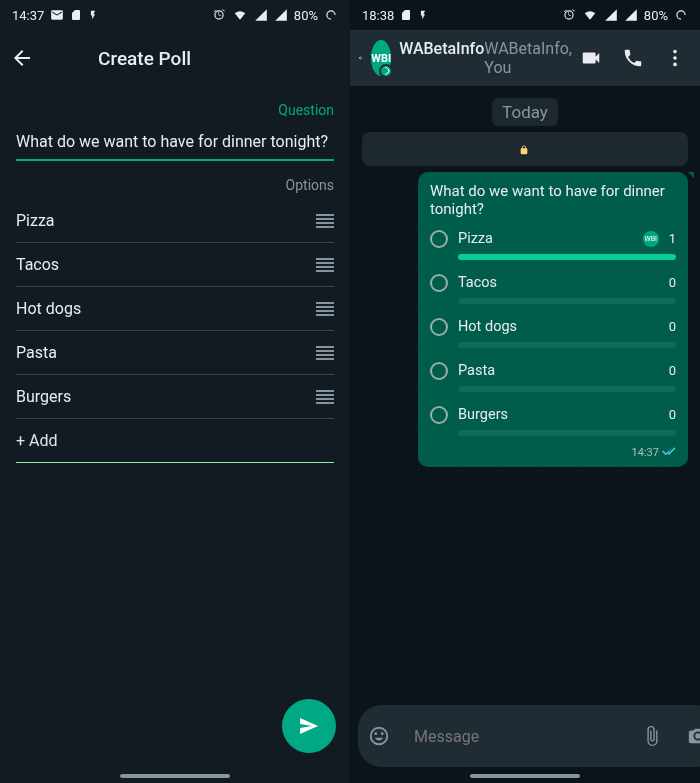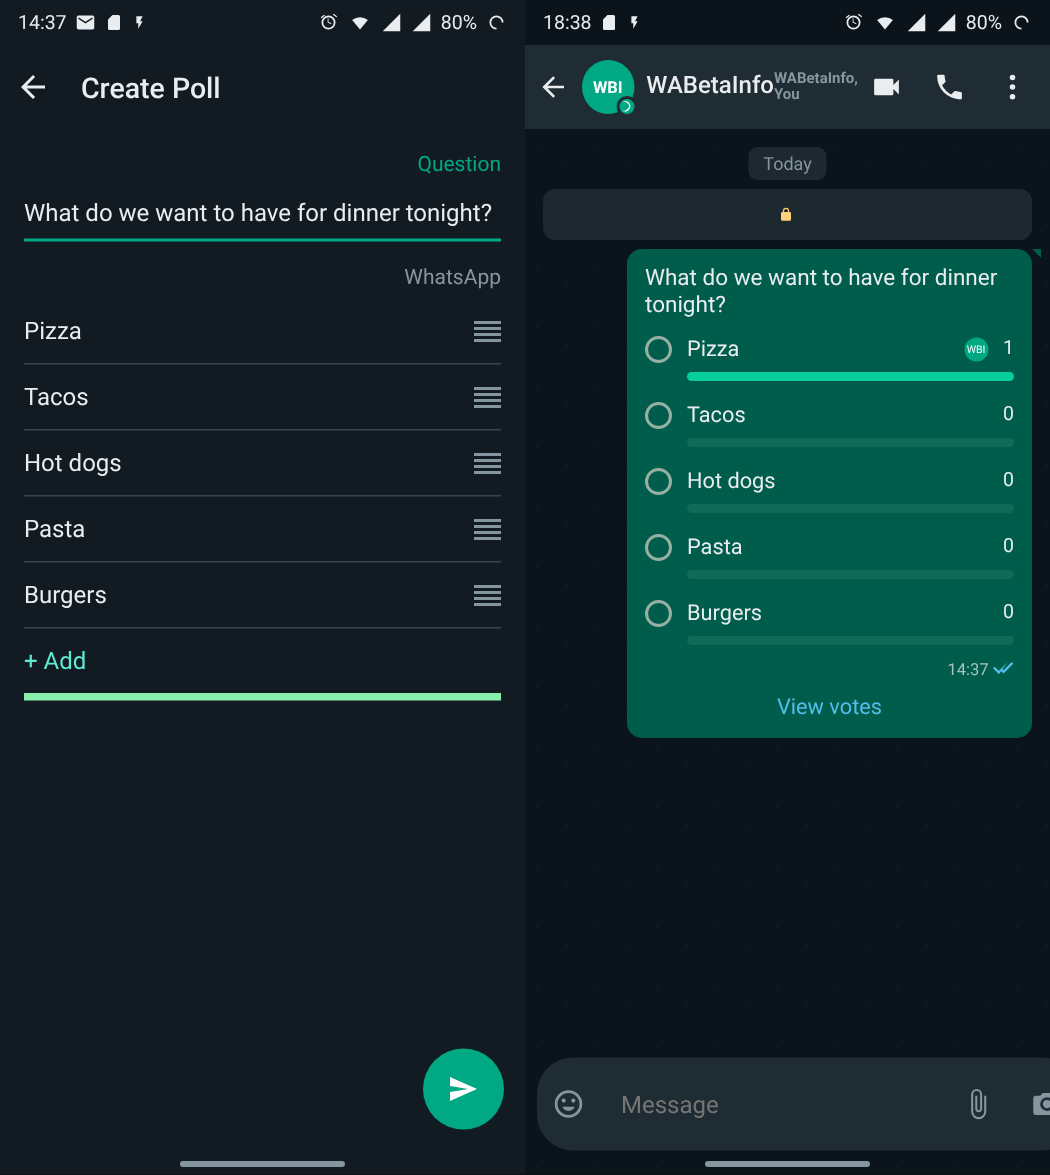--- a/index.html
+++ b/index.html
@@ -8,56 +8,56 @@
   .screen { height: 100%; display: flex; flex-direction: column; position: relative; }
   .left { width: 350px; background: #121b22; }
   .right { width: 350px; background: #0b141a; }
 
   .statusbar { height: 30px; display: flex; align-items: center; justify-content: space-between; padding: 0 12px; font-size: 13px; color: #e9edef; }
   .sb-left, .sb-right { display: flex; align-items: center; gap: 6px; }
   .sb-right svg, .sb-left svg { fill: #e9edef; }
 
   .titlebar { height: 56px; display: flex; align-items: center; padding: 0 10px; gap: 20px; }
   .left .titlebar { background: #121b22; }
-  .titlebar h1 { color: #e9edef; font-size: 19px; font-weight: 500; }
+  .titlebar h1 { color: #e9edef; font-size: 19px; font-weight: 500; margin-left: 44px; }
   .back-arrow { width: 24px; height: 24px; fill: #e9edef; }
 
   .label { color: #00a884; font-size: 14px; padding: 16px 16px 6px; text-align: right; }
   .label.grey { color: #8696a0; }
   .q-input { margin: 0 16px; padding: 8px 0; border: none; border-bottom: 2px solid #00a884; background: transparent; color: #e9edef; font-size: 16px; width: calc(100% - 32px); outline: none; }
 
   .option-row { margin: 0 16px; display: flex; align-items: center; border-bottom: 1px solid #33464f; padding: 12px 0; }
   .option-row input { flex: 1; border: none; background: transparent; color: #e9edef; font-size: 16px; outline: none; }
   .drag { width: 18px; height: 14px; display: flex; flex-direction: column; justify-content: space-between; }
   .drag span { height: 2px; background: #8696a0; }
-  .add-row { margin: 0 16px; padding: 12px 0; color: #5eead4; font-size: 16px; border-bottom: 5px solid #86efac; }
+  .add-row { margin: 0 16px; padding: 12px 0; color: #e5e5e5; font-size: 16px; border-bottom: 1px solid #86efac; }
 
   .fab { position: absolute; bottom: 30px; right: 14px; width: 54px; height: 54px; border-radius: 50%; background: #00a884; display: flex; align-items: center; justify-content: center; }
   .fab svg { fill: #fff; width: 24px; height: 24px; }
 
   .navbar { position: absolute; bottom: 0; left: 0; right: 0; height: 14px; display: flex; justify-content: center; align-items: center; }
   .navbar .pill { width: 110px; height: 4px; border-radius: 2px; background: #8696a0; }
 
   
   .right .titlebar { background: #202c33; padding: 0 8px; gap: 8px; }
   .avatar { width: 36px; height: 36px; border-radius: 50%; background: #00a884; display: flex; align-items: center; justify-content: center; color: #fff; font-size: 11px; font-weight: bold; position: relative; }
   .avatar .badge { position: absolute; bottom: -2px; right: -2px; width: 14px; height: 14px; border-radius: 50%; background: #00a884; border: 2px solid #202c33; display:flex;align-items:center;justify-content:center; }
   .avatar .badge::after { content:""; width:6px;height:6px;border:1.5px solid #fff;border-radius:50%;border-top:none;border-left:none;transform:rotate(-45deg) translateY(-1px); }
   .chat-title { flex: 1; display: flex; flex-direction: row; justify-content: center; }
   .chat-title .t1 { color: #e9edef; font-size: 16px; font-weight: 500; }
-  .chat-title .t2 { color: #8696a0; font-size: 10px; font-weight: bold; }
+  .chat-title .t2 { color: #8696a0; font-size: 16px; }
   .tb-icons { display: flex; gap: 20px; align-items: center; padding-right: 6px; }
   .tb-icons svg { fill: #e9edef; width: 22px; height: 22px; }
 
   .chat-body { flex: 1; background: #0b141a; padding: 6px 8px 60px; overflow: hidden; position: relative; }
   .chat-body::before { content:""; position:absolute; inset:0; background:
     radial-gradient(circle at 20% 30%, #1a2a32 1px, transparent 1px),
     radial-gradient(circle at 70% 60%, #1a2a32 1px, transparent 1px);
     background-size: 40px 40px; opacity: .4; pointer-events:none; }
-  .chip { margin: 6px auto; background: #1d282f; color: #8696a0; font-size: 12px; padding: 4px 10px; border-radius: 6px; width: fit-content; position:relative; }
+  .chip { margin: 6px auto; background: #1d282f; color: #8696a0; font-size: 17px; padding: 4px 10px; border-radius: 6px; width: fit-content; position:relative; }
   .enc { margin: 6px 4px; background: #1d282f; color: #ffd279; font-size: 12.5px; padding: 8px 12px; border-radius: 8px; text-align: center; line-height: 1.4; position:relative; }
   .enc svg { width: 10px; height: 10px; fill: #ffd279; vertical-align: middle; margin-right: 2px; }
 
   .poll { margin: 6px 4px 6px 60px; background: #005c4b; border-radius: 10px; padding: 10px 12px 8px; position: relative; }
   .poll::after { content:""; position:absolute; top:0; right:-6px; border:6px solid transparent; border-top-color:#005c4b; border-right:none; }
   .poll-q { color: #e9edef; font-size: 15px; margin-bottom: 12px; }
   .p-opt { margin-bottom: 14px; }
   .p-opt-row { display: flex; align-items: center; gap: 10px; }
   .p-radio { width: 18px; height: 18px; border: 2px solid #97b0a4; border-radius: 50%; flex-shrink: 0; }
   .p-label { flex: 1; color: #e9edef; font-size: 14.5px; }
@@ -121,21 +121,21 @@
   <div class="titlebar">
     <svg class="back-arrow" viewBox="0 0 24 24">
         <path d="M20 11H7.8l5.6-5.6L12 4l-8 8 8 8 1.4-1.4L7.8 13H20z"></path>
       </svg>
     <h1>Create Poll</h1>
   </div>
 
   <div class="label">Question</div>
   <input class="q-input" value="What do we want to have for dinner tonight?" style="">
 
-  <div class="label grey">WhatsApp</div>
+  <div class="label grey">Options</div>
   <div id="opts-container">
       <div class="option-row">
         <input value="Pizza" style="">
         <div class="drag">
           <span></span>
           <span></span>
           <span></span>
           <span></span>
         </div>
       </div>
@@ -308,21 +308,20 @@
               <div class="fill" style="width:0%"></div>
             </div>
           </div>
         </div>
       <div class="poll-meta">
         <span>14:37</span>
         <svg viewBox="0 0 18 12">
             <path d="M17.4 1.4L16 0l-7 7-1.4-1.4L6.2 7 9 9.8zM12.6 0L11.2 1.4 5 7.6 1.4 4 0 5.4l5 5z"></path>
           </svg>
       </div>
-      <div class="view-votes">View votes</div>
     </div>
   </div>
 
   <div class="inputbar">
     <div class="msgfield">
       <svg viewBox="0 0 24 24">
           <path d="M12 2a10 10 0 1010 10A10 10 0 0012 2zm0 18a8 8 0 118-8 8 8 0 01-8 8zm-3.5-9A1.5 1.5 0 1110 9.5 1.5 1.5 0 018.5 11zm7 0A1.5 1.5 0 1117 9.5 1.5 1.5 0 0115.5 11zM12 17a5 5 0 01-4.5-3h9A5 5 0 0112 17z"></path>
         </svg>
       <input placeholder="Message" style="">
       <svg viewBox="0 0 24 24">

